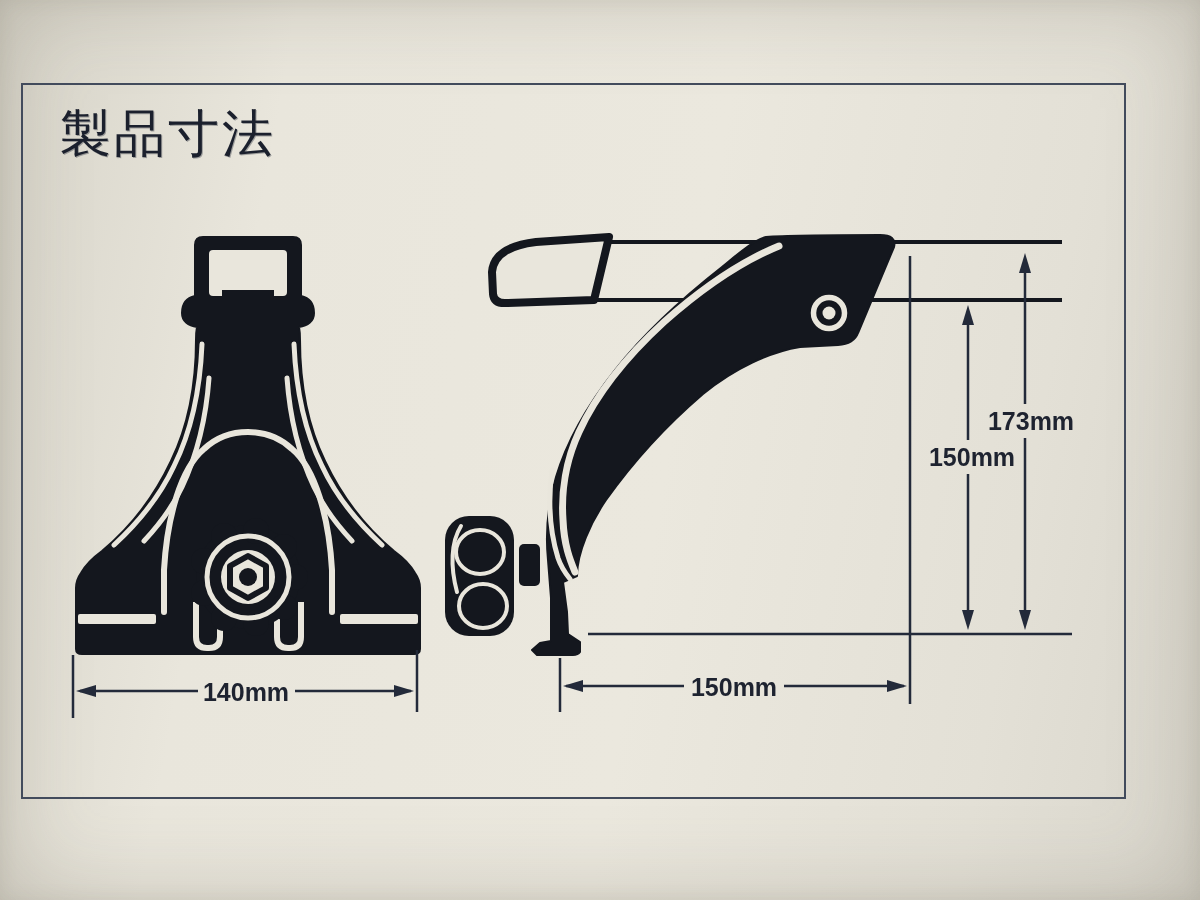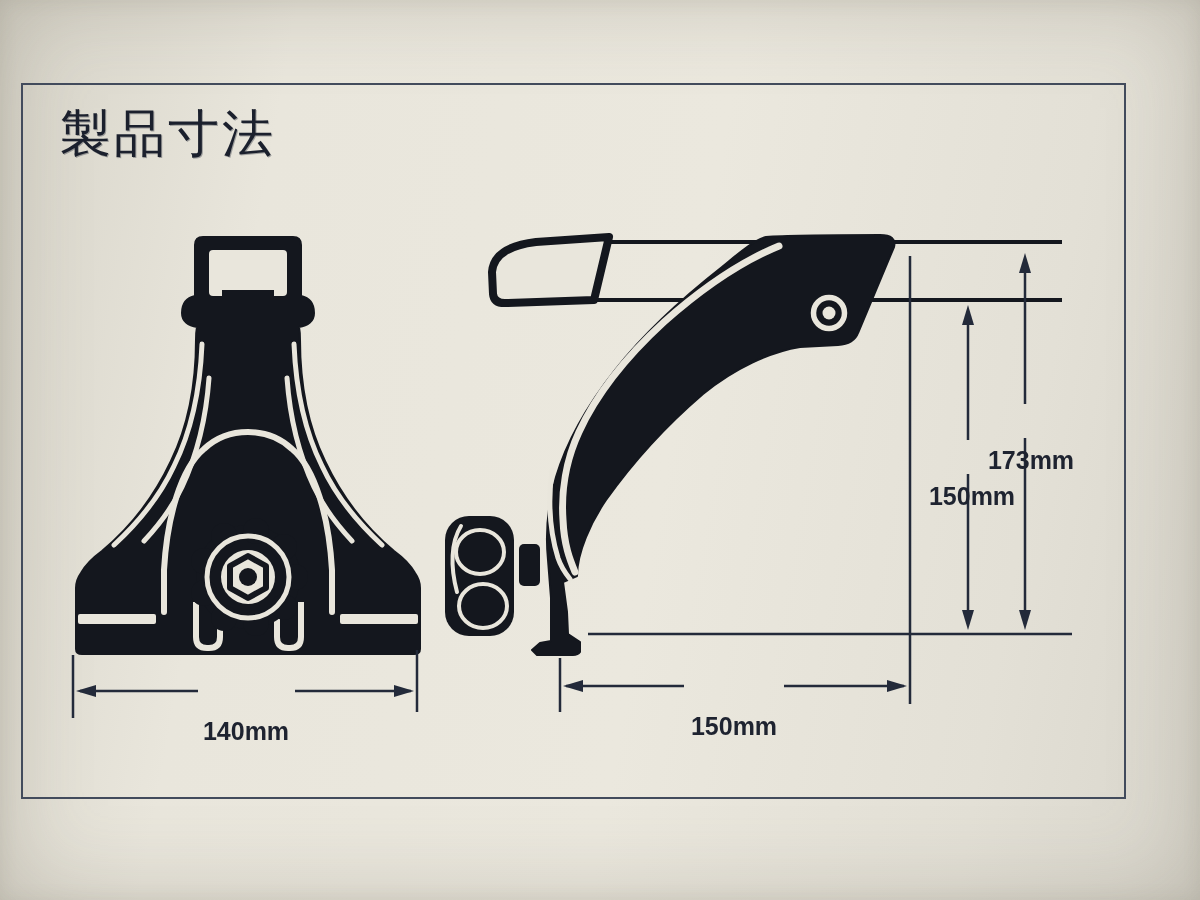--- a/index.html
+++ b/index.html
@@ -17,21 +17,21 @@
   .page-title{
     position:absolute;left:60px;top:100px;
     font-size:51px;font-weight:400;letter-spacing:3px;
     color:#1b202d;
     text-shadow:1px 1px 0 rgba(27,32,45,.35);
     white-space:nowrap;
   }
   .dim-label{
     position:absolute;transform:translate(-50%,-50%);
     font-size:25px;font-weight:700;color:#1e2330;
-    letter-spacing:0px;white-space:nowrap;margin-top:39px;
+    letter-spacing:0px;white-space:nowrap;
   }
 </style>
 </head>
 <body>
 
 <div class="vignette"></div>
 
 <svg width="1200" height="900" viewBox="0 0 1200 900">
 
   <rect x="22" y="84" width="1103" height="714" fill="none" stroke="#424b5c" stroke-width="2"></rect>

